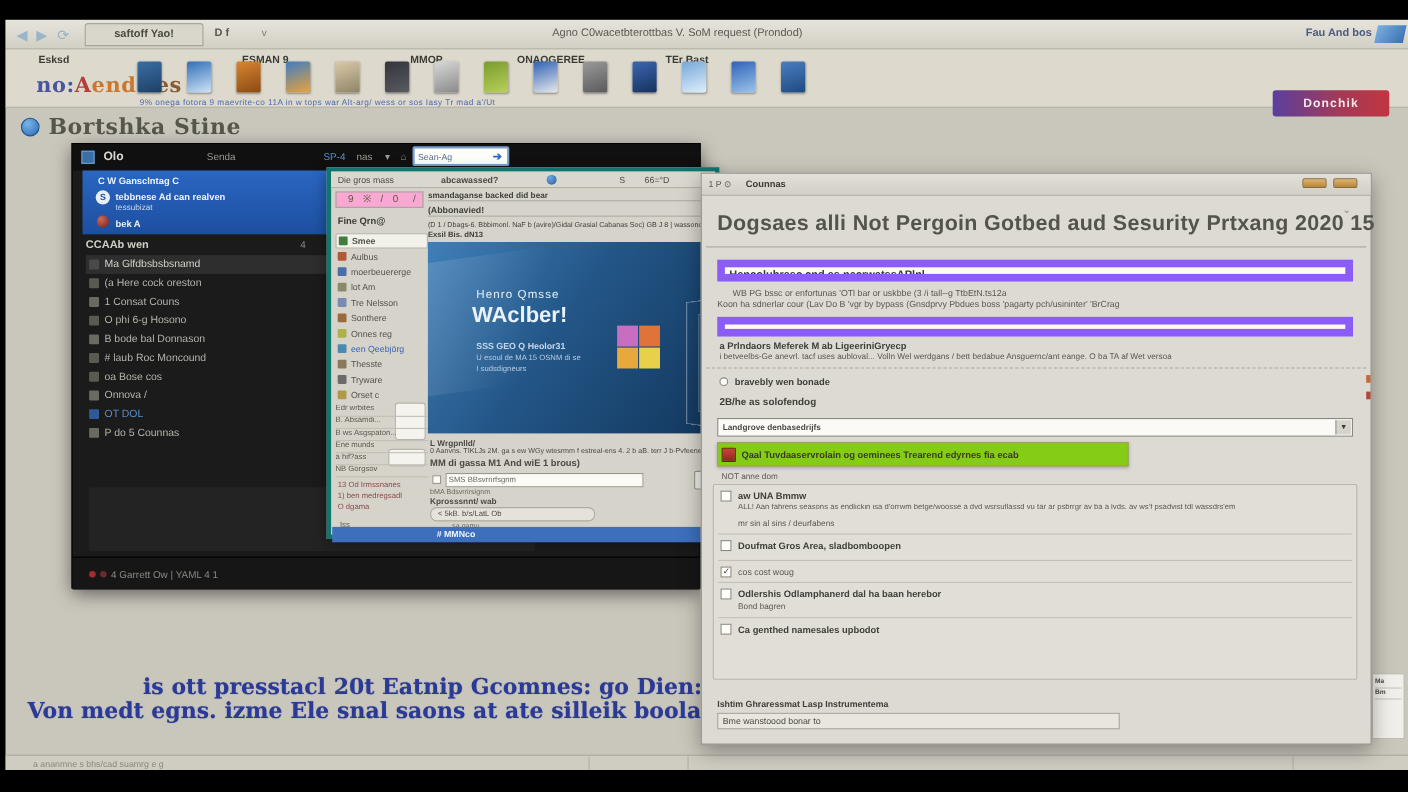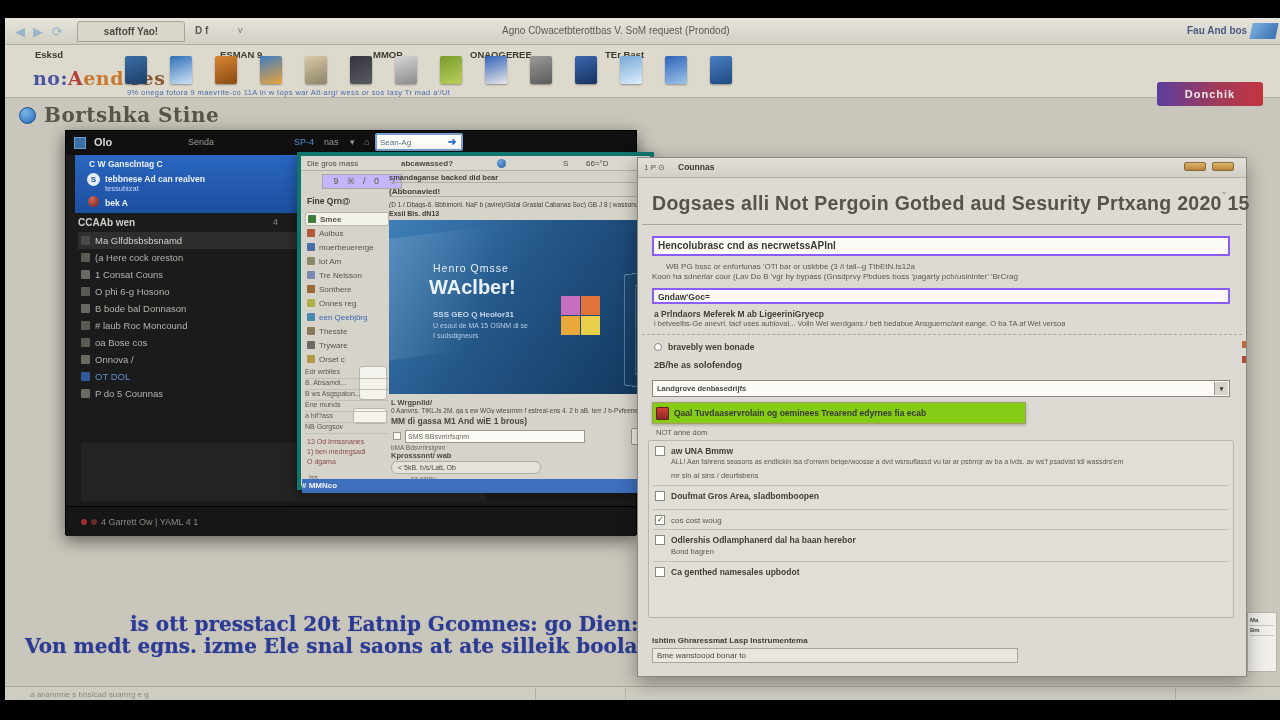--- a/index.html
+++ b/index.html
@@ -43,21 +43,21 @@
   .dw-item.hl{background:#2e2e2e;color:#d2d2ca;}
   .dw-item.blue{color:#5a8fd0;}
   .mini-ico{display:inline-block;width:9px;height:9px;margin-right:5px;border-radius:1px;flex:0 0 auto;}
   #dw-midpanel{position:absolute;left:15px;top:312px;width:405px;height:58px;background:#232323;}
   #dwin-status{position:absolute;left:0;top:375px;width:100%;height:30px;background:#161616;border-top:1px solid #000;}
   .dot{display:inline-block;width:6px;height:6px;border-radius:50%;margin-right:4px;}
   
   #ewin{position:absolute;left:292px;top:134px;width:357px;height:338px;background:#d6d3ca;border:4px solid #0f766e;box-shadow:0 4px 12px rgba(0,0,0,.4);z-index:3;}
   #ewin-top{position:absolute;left:0;top:0;width:100%;height:15px;border-bottom:1px solid #b4b1a7;background:#dad7ce;}
   .et{position:absolute;top:3px;font-size:8px;color:#4a4a42;white-space:nowrap;}
-  #e-iconstrip{position:absolute;left:4px;top:18px;width:80px;height:15px;background:#c4b5fd;border:1px solid #a8a59b;font-size:9px;color:#5a5a30;text-align:center;line-height:13px;letter-spacing:3px;margin-left:17px;}
+  #e-iconstrip{position:absolute;left:4px;top:18px;width:80px;height:15px;background:#f9a8d4;border:1px solid #a8a59b;font-size:9px;color:#5a5a30;text-align:center;line-height:13px;letter-spacing:3px;}
   #e-nav{position:absolute;left:4px;top:56px;width:84px;}
   .enav-item{height:14px;display:flex;align-items:center;font-size:8px;color:#55534a;white-space:nowrap;padding-left:2px;}
   .enav-item.sel{background:#f2f1ea;border:1px solid #b8b5ab;border-radius:2px;font-weight:bold;}
   .enav-item.link{color:#3a62b0;}
   .e-ico{display:inline-block;width:8px;height:8px;border-radius:1px;margin-right:4px;flex:0 0 auto;}
   #e-sub{position:absolute;left:4px;top:212px;width:84px;}
   .esub-item{height:11px;font-size:7px;color:#5a584e;border-bottom:1px solid #c2bfb5;white-space:nowrap;overflow:hidden;}
   #e-red{position:absolute;left:6px;top:282px;width:84px;}
   .ered-item{height:10px;font-size:7px;color:#8a4a4a;white-space:nowrap;}
   #e-pill1{position:absolute;left:58px;top:210px;width:28px;height:34px;background:#f4f3ed;border:1px solid #b8b5ab;border-radius:3px;}
@@ -73,21 +73,21 @@
   #e-input{position:absolute;left:104px;top:274px;width:180px;height:13px;background:#fbfaf5;border:1px solid #9a978e;font-size:7px;color:#6a685e;padding:0 2px;}
   #e-btn{position:absolute;left:330px;top:272px;width:20px;height:17px;background:#f0efe9;border:1px solid #9a978e;border-radius:2px;font-size:9px;color:#2a6ad0;text-align:center;line-height:15px;}
   #e-pillbtn{position:absolute;left:90px;top:305px;width:150px;height:13px;background:#e4e2da;border:1px solid #aeaba1;border-radius:6px;font-size:7px;color:#4a4a42;line-height:11px;padding-left:6px;}
   #e-selrow{position:absolute;left:1px;top:323px;width:354px;height:14px;background:#3d6fbd;color:#f2f6fc;font-size:8px;font-weight:bold;line-height:14px;}
   
   #dlg{position:absolute;left:632px;top:139px;width:610px;height:520px;background:#dcdad3;border:1px solid #8a887f;box-shadow:0 6px 18px rgba(0,0,0,.35);z-index:4;}
   #dlg-title{position:absolute;left:0;top:0;width:100%;height:20px;background:linear-gradient(#e2e0d8,#d2cfc6);border-bottom:1px solid #b2afa5;}
   .dlg-winbtn{position:absolute;top:4px;width:22px;height:9px;background:linear-gradient(#dcb46e,#b8863a);border:1px solid #8a6a3a;border-radius:2px;}
   #dlg-heading{position:absolute;left:14px;top:34px;font-size:19.5px;font-weight:bold;color:#55544c;letter-spacing:.3px;white-space:nowrap;}
   .dlg-hr{position:absolute;left:4px;width:600px;border-top:1px solid #a8a59c;}
-  .dlg-input{position:absolute;left:14px;width:578px;background:#fbfaf6;border:2px solid #8b5cf6;color:#3a3a34;font-weight:bold;padding:2px 4px;white-space:nowrap;overflow:hidden;}
+  .dlg-input{position:absolute;left:14px;width:578px;background:#fbfaf6;border:7px solid #8b5cf6;color:#3a3a34;font-weight:bold;padding:2px 4px;white-space:nowrap;overflow:hidden;}
   .dlg-small{position:absolute;font-size:8px;color:#5a584e;white-space:nowrap;overflow:hidden;max-width:580px;}
   .dlg-bold{position:absolute;font-weight:bold;color:#3f3f38;white-space:nowrap;}
   #dlg-select{position:absolute;left:14px;top:222px;width:578px;height:17px;background:#fbfaf6;border:1px solid #8a887e;font-size:7.5px;font-weight:bold;color:#4a4a42;line-height:15px;padding-left:4px;}
   #dlg-select-arrow{position:absolute;right:1px;top:1px;width:14px;height:13px;background:#d6d3ca;border-left:1px solid #9a978e;font-size:7px;text-align:center;line-height:13px;color:#3a3a32;}
   #dlg-overlay{position:absolute;left:14px;top:244px;width:374px;height:22px;background:#84cc16;border:1px solid #a89a6a;box-shadow:0 1px 3px rgba(0,0,0,.25);display:flex;align-items:center;gap:5px;padding-left:3px;}
   #overlay-ico{width:13px;height:13px;background:linear-gradient(#d04038,#8a2a24);border:1px solid #6a1f1a;border-radius:1px;flex:0 0 auto;}
   #dlg-group{position:absolute;left:10px;top:282px;width:586px;height:178px;background:#e0ded7;border:1px solid #b8b6ad;border-radius:2px;}
   .cb{position:absolute;width:10px;height:10px;background:#fdfdfa;border:1px solid #8a887e;}
   .cb.checked::after{content:"✓";font-size:8px;color:#3a3a32;position:absolute;left:1px;top:-1px;}
   .radio{position:absolute;width:8px;height:8px;border-radius:50%;background:#fdfdfa;border:1px solid #8a887e;}
@@ -353,21 +353,21 @@
     <span class="ebelow" style="left:90px;top:242px;font-size:7.5px;font-weight:bold;">L Wrgpnlld/</span>
     <span class="ebelow" style="left:90px;top:251px;font-size:6.5px;max-width:260px;overflow:hidden;">0 Aanvns. TIKLJs 2M. ga s ew WGy wtesrmm f estreal-ens 4. 2 b aB. terr J b-Pvfeeneas</span>
     <span class="ebelow" style="left:90px;top:260px;font-size:8.5px;font-weight:bold;">MM di gassa M1 And wiE 1 brous)</span>
     <span class="abs" style="left:92px;top:276px;width:8px;height:8px;background:#fbfaf5;border:1px solid #9a978e;"></span>
     <input id="e-input" readonly="" value="SMS BBsvrrirfsgnm" style="">
     <div id="e-btn">◆</div>
     <span class="ebelow" style="left:90px;top:288px;font-size:6.5px;color:#6a685e;">bMA Bdsvrrirsignm</span>
     <span class="ebelow" style="left:90px;top:295px;font-size:7.5px;font-weight:bold;">Kprosssnnt/ wab</span>
     <div id="e-pillbtn">&lt; 5kB. b/s/LatL Ob</div>
     <span class="ebelow" style="left:110px;top:319px;font-size:6.5px;color:#6a685e;">sa gamu</span>
-    <div id="e-selrow"><span style=""># MMNco</span></div>
+    <div id="e-selrow"><span style="margin-left:95px;"># MMNco</span></div>
   </div>
 
   <div id="dlg">
     <div id="dlg-title">
       <span class="txt" style="left:6px;top:5px;font-size:8px;color:#5a584e;">1 P ⊙</span>
       <span class="txt" style="left:40px;top:4px;font-size:8.5px;font-weight:bold;color:#3a3a32;">Counnas</span>
       <span class="dlg-winbtn" style="right:40px;"></span>
       <span class="dlg-winbtn" style="right:12px;"></span>
     </div>
     <span class="txt" style="right:18px;top:28px;font-size:9px;color:#8a8a80;">⌄</span>

